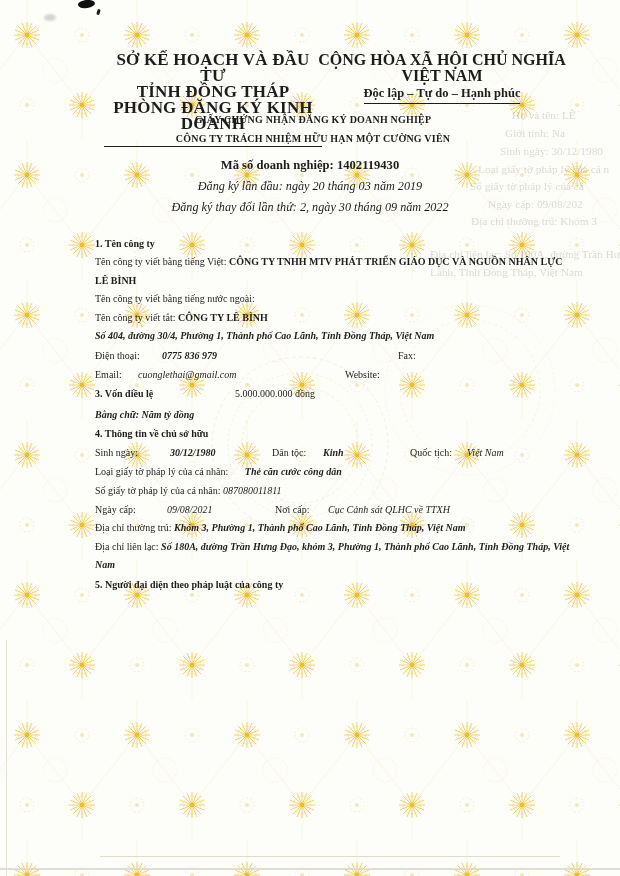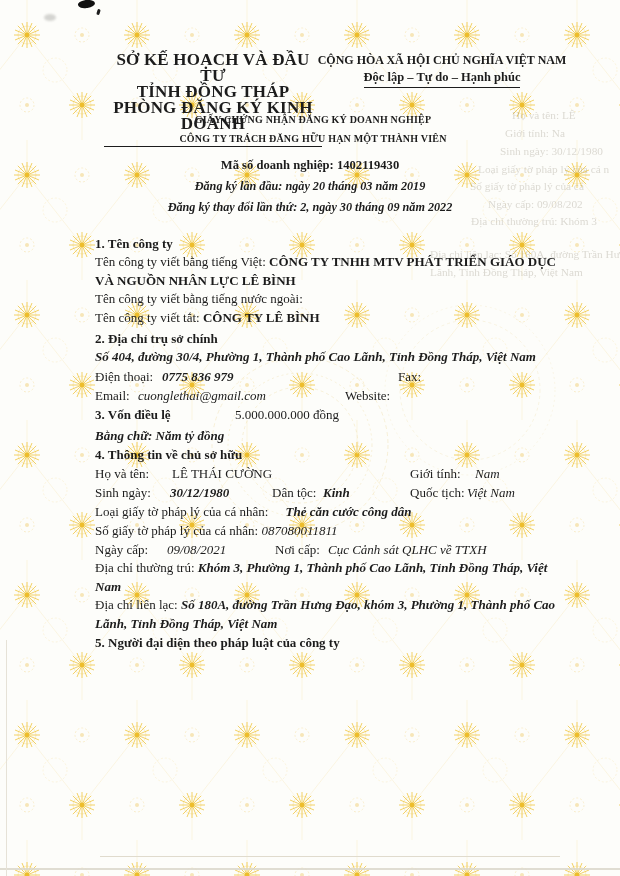--- a/index.html
+++ b/index.html
@@ -11,30 +11,30 @@
   }
   .abs{position:absolute;}
   .b{font-weight:bold;}
   .i{font-style:italic;}
   .bi{font-weight:bold;font-style:italic;}
   .center{text-align:center;}
   
   .issuer{left:104px; top:52px; width:218px; font-size:17px; font-weight:bold; line-height:16px; letter-spacing:.2px;}
   .issuer .u{display:inline-block; padding-bottom:14px; border-bottom:1.4px solid #1c1c1c;}
   .national{left:316px; top:52px; width:252px; line-height:16px;}
-  .national .l1{font-size:12px; font-weight:bold;}
+  .national .l1{font-size:16px; font-weight:bold;}
   .national .u{display:inline-block; font-size:12.5px; font-weight:bold; margin-top:1px; padding-bottom:2px; border-bottom:1.4px solid #1c1c1c;}
   
   .titleblk{left:0; top:110px; width:620px; line-height:19px;}
   .titleblk .t{font-size:10px; font-weight:bold; letter-spacing:.2px;margin-left:6px;}
   .metablk{left:0; top:155px; width:620px; line-height:21px;}
   .metablk .code{font-size:12.6px; font-weight:bold;}
-  .metablk .reg{font-size:12.2px; font-weight:bold; font-style:italic;}
+  .metablk .reg{font-size:12.2px; font-weight:normal; font-style:italic;}
   
-  .content{left:95px; top:234px; width:476px; font-size:13px; line-height:19px;}
+  .content{left:95px; top:234px; width:476px; font-size:10px; line-height:19px;}
   .content p{margin:0; line-height:18.6px;}
   .content .h{font-weight:bold;}
   .row{position:relative; height:19px; white-space:nowrap;}
   .row .at{position:absolute; top:0;}
   
   .bleed{color:#8f8776; opacity:.3; font-size:11.3px; white-space:nowrap; filter:blur(.4px);}
   
   .blob1{left:78px; top:0; width:17px; height:8px; background:#101010; border-radius:45% 55% 50% 50%; transform:rotate(-8deg);}
   .blob2{left:97px; top:9px; width:3px; height:6px; background:#1d1d1d; border-radius:2px; transform:rotate(18deg);}
   .smudge{left:44px; top:14px; width:12px; height:7px; background:#8b8b86; opacity:.35; border-radius:50%; filter:blur(1px);}
@@ -96,37 +96,36 @@
     <div><span class="u">PHÒNG ĐĂNG KÝ KINH DOANH</span></div>
   </div>
 
   <div class="abs national center">
     <div class="l1">CỘNG HÒA XÃ HỘI CHỦ NGHĨA VIỆT NAM</div>
     <div><span class="u">Độc lập – Tự do – Hạnh phúc</span></div>
   </div>
 
   <div class="abs titleblk center">
     <div class="t">GIẤY CHỨNG NHẬN ĐĂNG KÝ DOANH NGHIỆP</div>
-    <div class="t">CÔNG TY TRÁCH ĐĂNG HỮU HẠN MỘT THÀNH VIÊN</div>
+    <div class="t">CÔNG TY TRÁCH NHIỆM HỮU HẠN MỘT CƯỜNG VIÊN</div>
   </div>
 
   <div class="abs metablk center">
     <div class="code">Mã số doanh nghiệp: 1402119430</div>
     <div class="reg">Đăng ký lần đầu: ngày 20 tháng 03 năm 2019</div>
     <div class="reg">Đăng ký thay đổi lần thứ: 2, ngày 30 tháng 09 năm 2022</div>
   </div>
 
   <div class="abs content">
 
     <div class="h">1. Tên công ty</div>
     <p><span>Tên công ty viết bằng tiếng Việt: </span><span class="b">CÔNG TY TNHH MTV PHÁT TRIỂN GIÁO DỤC VÀ NGUỒN NHÂN LỰC LÊ BÌNH</span></p>
     <p><span>Tên công ty viết bằng tiếng nước ngoài:</span></p>
     <p><span>Tên công ty viết tắt: </span><span class="b">CÔNG TY LÊ BÌNH</span></p>
 
-    <div class="h" style="margin-top:2px;">2. Địa chỉ trụ sở chính</div>
     <p class="bi">Số 404, đường 30/4, Phường 1, Thành phố Cao Lãnh, Tỉnh Đồng Tháp, Việt Nam</p>
     <div class="row">
       <span>Điện thoại:</span>
       <span class="at bi" style="left:67px;">0775 836 979</span>
       <span class="at" style="left:303px;">Fax:</span>
     </div>
     <div class="row">
       <span>Email:</span>
       <span class="at i" style="left:43px;">cuonglethai@gmail.com</span>
       <span class="at" style="left:250px;">Website:</span>
@@ -135,26 +134,20 @@
     <div class="row">
       <span class="h">3. Vốn điều lệ</span>
       <span class="at" style="left:140px;">5.000.000.000 đồng</span>
     </div>
     <div class="row" style="margin-top:2px;">
       <span class="bi">Bằng chữ: </span>
       <span class="bi">Năm tỷ  đồng</span>
     </div>
 
     <div class="h">4. Thông tin về chủ sở hữu</div>
-    <div class="row">
-      <span>Họ và tên:</span>
-      <span class="at" style="left:77px;">LÊ THÁI CƯỜNG</span>
-      <span class="at" style="left:315px;">Giới tính:</span>
-      <span class="at i" style="left:380px;">Nam</span>
-    </div>
     <div class="row">
       <span>Sinh ngày:</span>
       <span class="at bi" style="left:75px;">30/12/1980</span>
       <span class="at" style="left:177px;">Dân tộc:</span>
       <span class="at bi" style="left:228px;">Kinh</span>
       <span class="at" style="left:315px;">Quốc tịch:</span>
       <span class="at i" style="left:372px;">Việt Nam</span>
     </div>
     <div class="row">
       <span>Loại giấy tờ pháp lý của cá nhân: </span>

